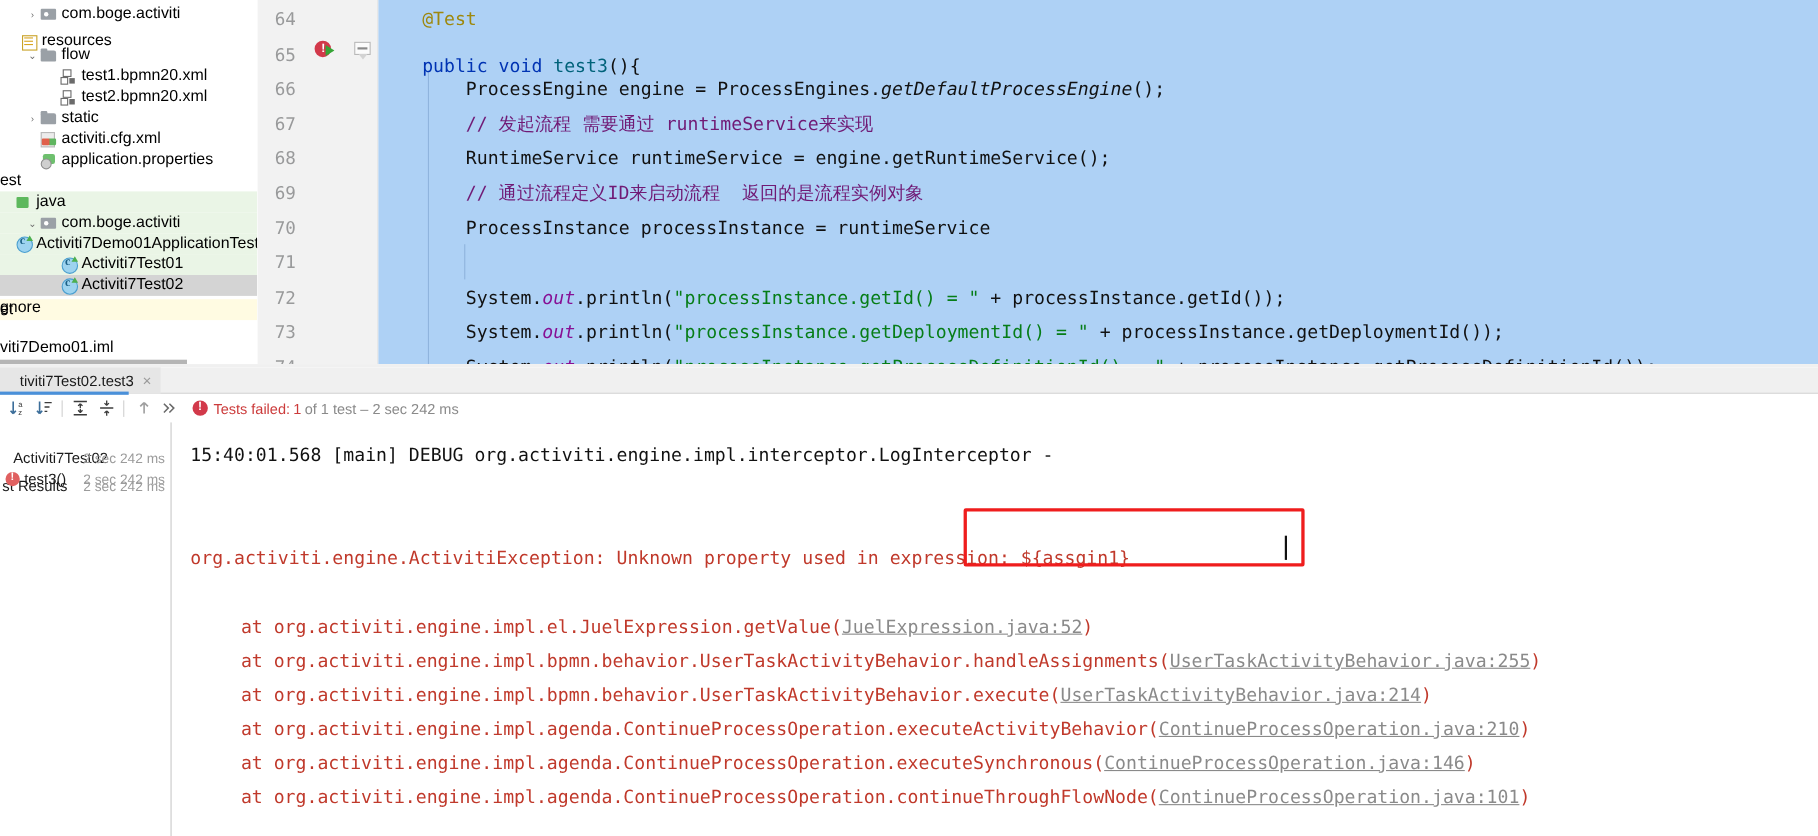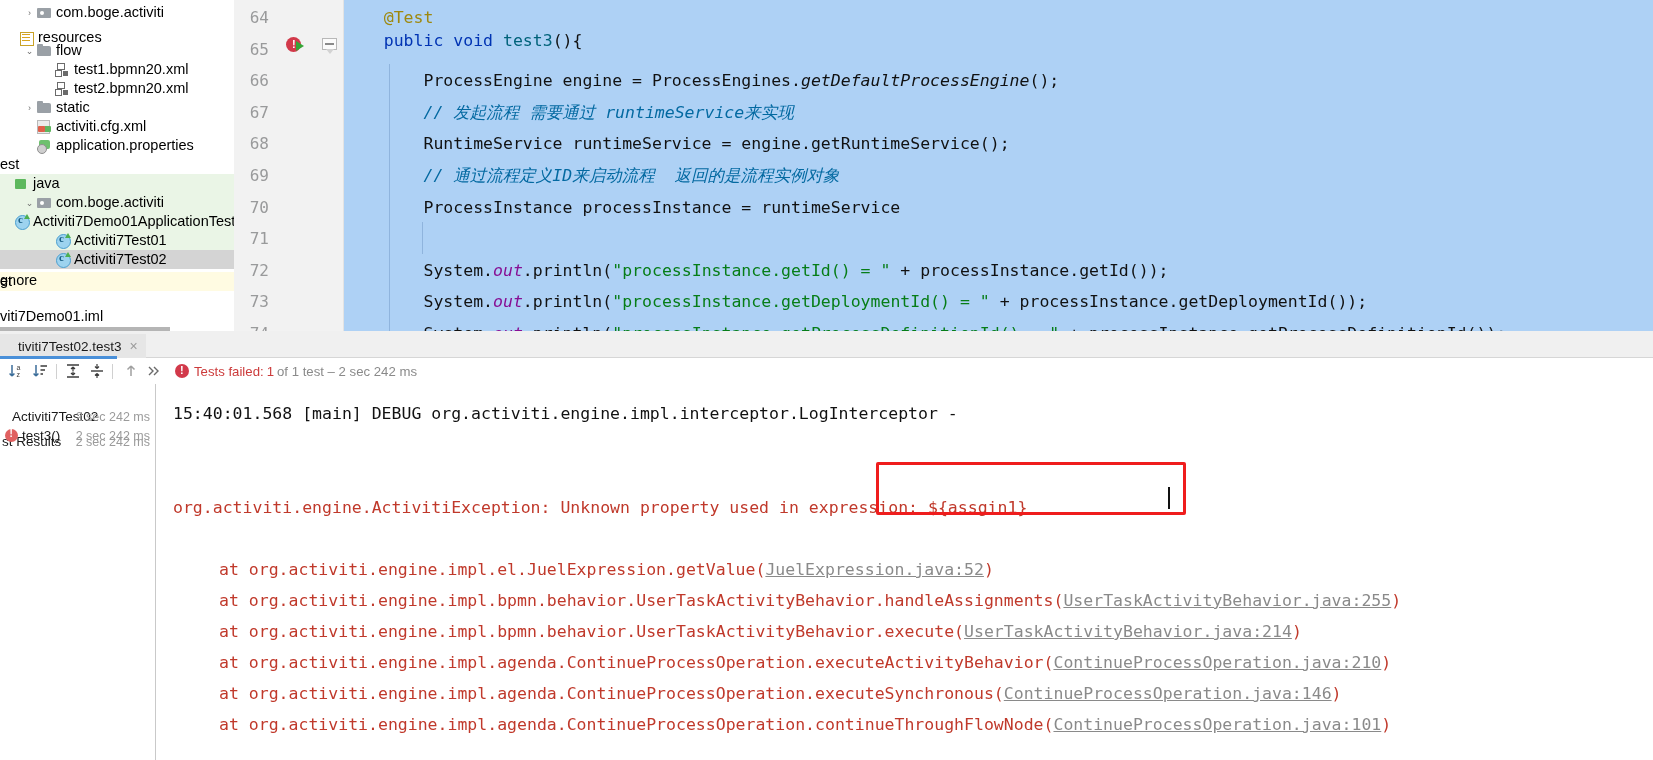--- a/index.html
+++ b/index.html
@@ -169,21 +169,21 @@
     position:absolute; left:0; white-space:pre; height:31.6px; line-height:31.6px;
     font-family:"DejaVu Sans Mono", monospace; font-size:16.5px;
   }
   .k-anno { color:#9e880d; }
   .k-kw   { color:#0033b3; }
   .k-meth { color:#00627a; }
   .k-txt  { color:#111111; }
   .k-it   { color:#111111; font-style:italic; }
   .k-str  { color:#067d17; }
   .k-field{ color:#871094; font-style:italic; }
-  .k-cmt  { color:#0369a1; font-style:italic; }
+  .k-cmt  { color:#701a75; }
   .k-hint { color:#909090; background:#d3d3d3; border-radius:2px; padding:1px 3px;
             font-size:14px; font-family:"Liberation Sans",sans-serif; }
   .indent-guide{
     position:absolute; width:1px; background:#8fb4dd;
   }
   #code-scroll-v{
     position:absolute; right:0; top:0; width:5px; height:331px; background:transparent;
   }
 
   
@@ -409,21 +409,21 @@
         <div class="ln" style="top: 191.6px;">70</div>
         <div class="ln" style="top: 223.2px;">71</div>
         <div class="ln" style="top: 254.8px;">72</div>
         <div class="ln" style="top: 286.4px;">73</div>
         <div class="ln" style="top: 318px;">74</div>
       </div>
     <div id="code-area">
       <div class="indent-guide" style="left:45px; top:64px; height:267px;"></div>
       <div class="indent-guide" style="left:78px; top:222px; height:32px;"></div>
     <div class="cl" style="top: 2px; left: 0px;"><span class="k-txt">    </span><span class="k-anno">@Test</span></div>
-        <div class="cl" style="top: 25px; left: 0px;"><span class="k-txt">    </span><span class="k-kw">public void </span><span class="k-meth">test3</span><span class="k-txt">(){</span></div>
+        <div class="cl" style="top: 44px; left: 0px;"><span class="k-txt">    </span><span class="k-kw">public void </span><span class="k-meth">test3</span><span class="k-txt">(){</span></div>
         <div class="cl" style="top: 65.2px; left: 0px;"><span class="k-txt">        ProcessEngine engine = ProcessEngines.</span><span class="k-it">getDefaultProcessEngine</span><span class="k-txt">();</span></div>
         <div class="cl" style="top: 96.8px; left: 0px;"><span class="k-cmt">        // 发起流程 需要通过 runtimeService来实现</span></div>
         <div class="cl" style="top: 128.4px; left: 0px;"><span class="k-txt">        RuntimeService runtimeService = engine.getRuntimeService();</span></div>
         <div class="cl" style="top: 160px; left: 0px; text-align: center;"><span class="k-cmt">        // 通过流程定义ID来启动流程  返回的是流程实例对象</span></div>
         <div class="cl" style="top: 191.6px; left: 0px;"><span class="k-txt">        ProcessInstance processInstance = runtimeService</span></div>
         <div class="cl" style="top: 254.8px; left: 0px;"><span class="k-txt">        System.</span><span class="k-field">out</span><span class="k-txt">.println(</span><span class="k-str">"processInstance.getId() = "</span><span class="k-txt"> + processInstance.getId());</span></div>
         <div class="cl" style="top: 286.4px; left: 0px;"><span class="k-txt">        System.</span><span class="k-field">out</span><span class="k-txt">.println(</span><span class="k-str">"processInstance.getDeploymentId() = "</span><span class="k-txt"> + processInstance.getDeploymentId());</span></div>
         <div class="cl" style="top: 318px; left: 0px;"><span class="k-txt">        System.</span><span class="k-field">out</span><span class="k-txt">.println(</span><span class="k-str">"processInstance.getProcessDefinitionId() = "</span><span class="k-txt"> + processInstance.getProcessDefinitionId());</span></div>
       </div>
     <div id="code-scroll-v"></div>

